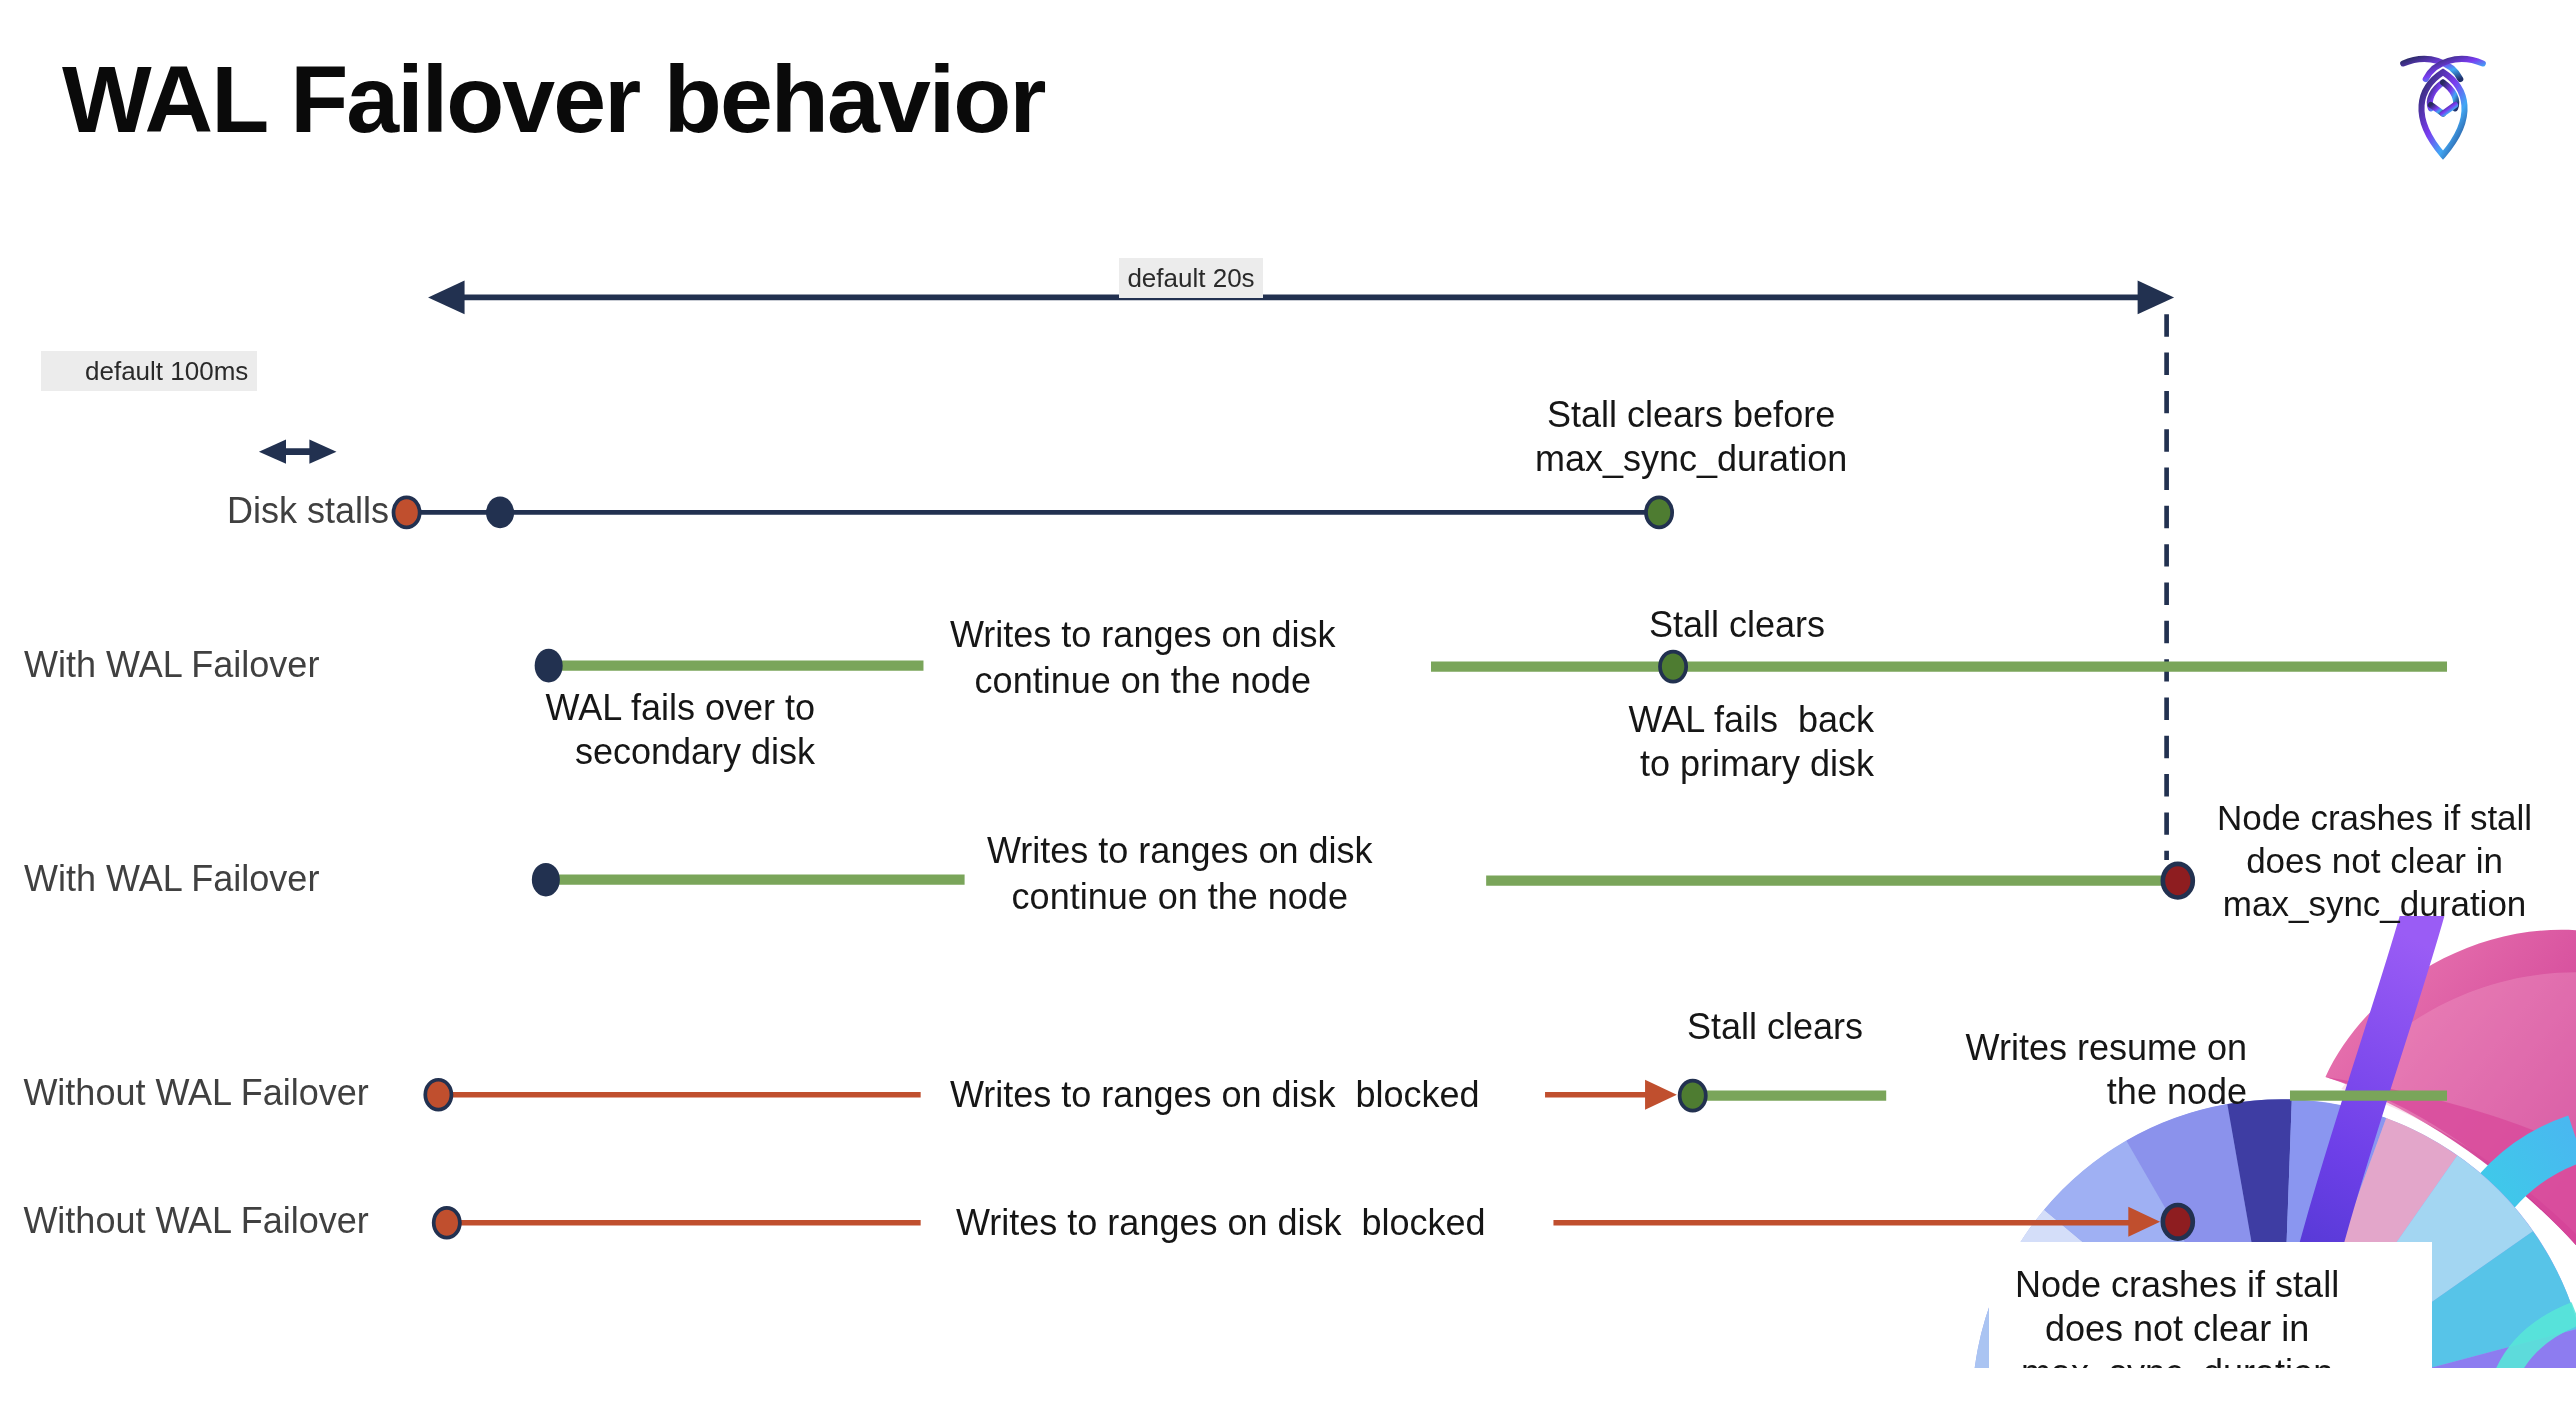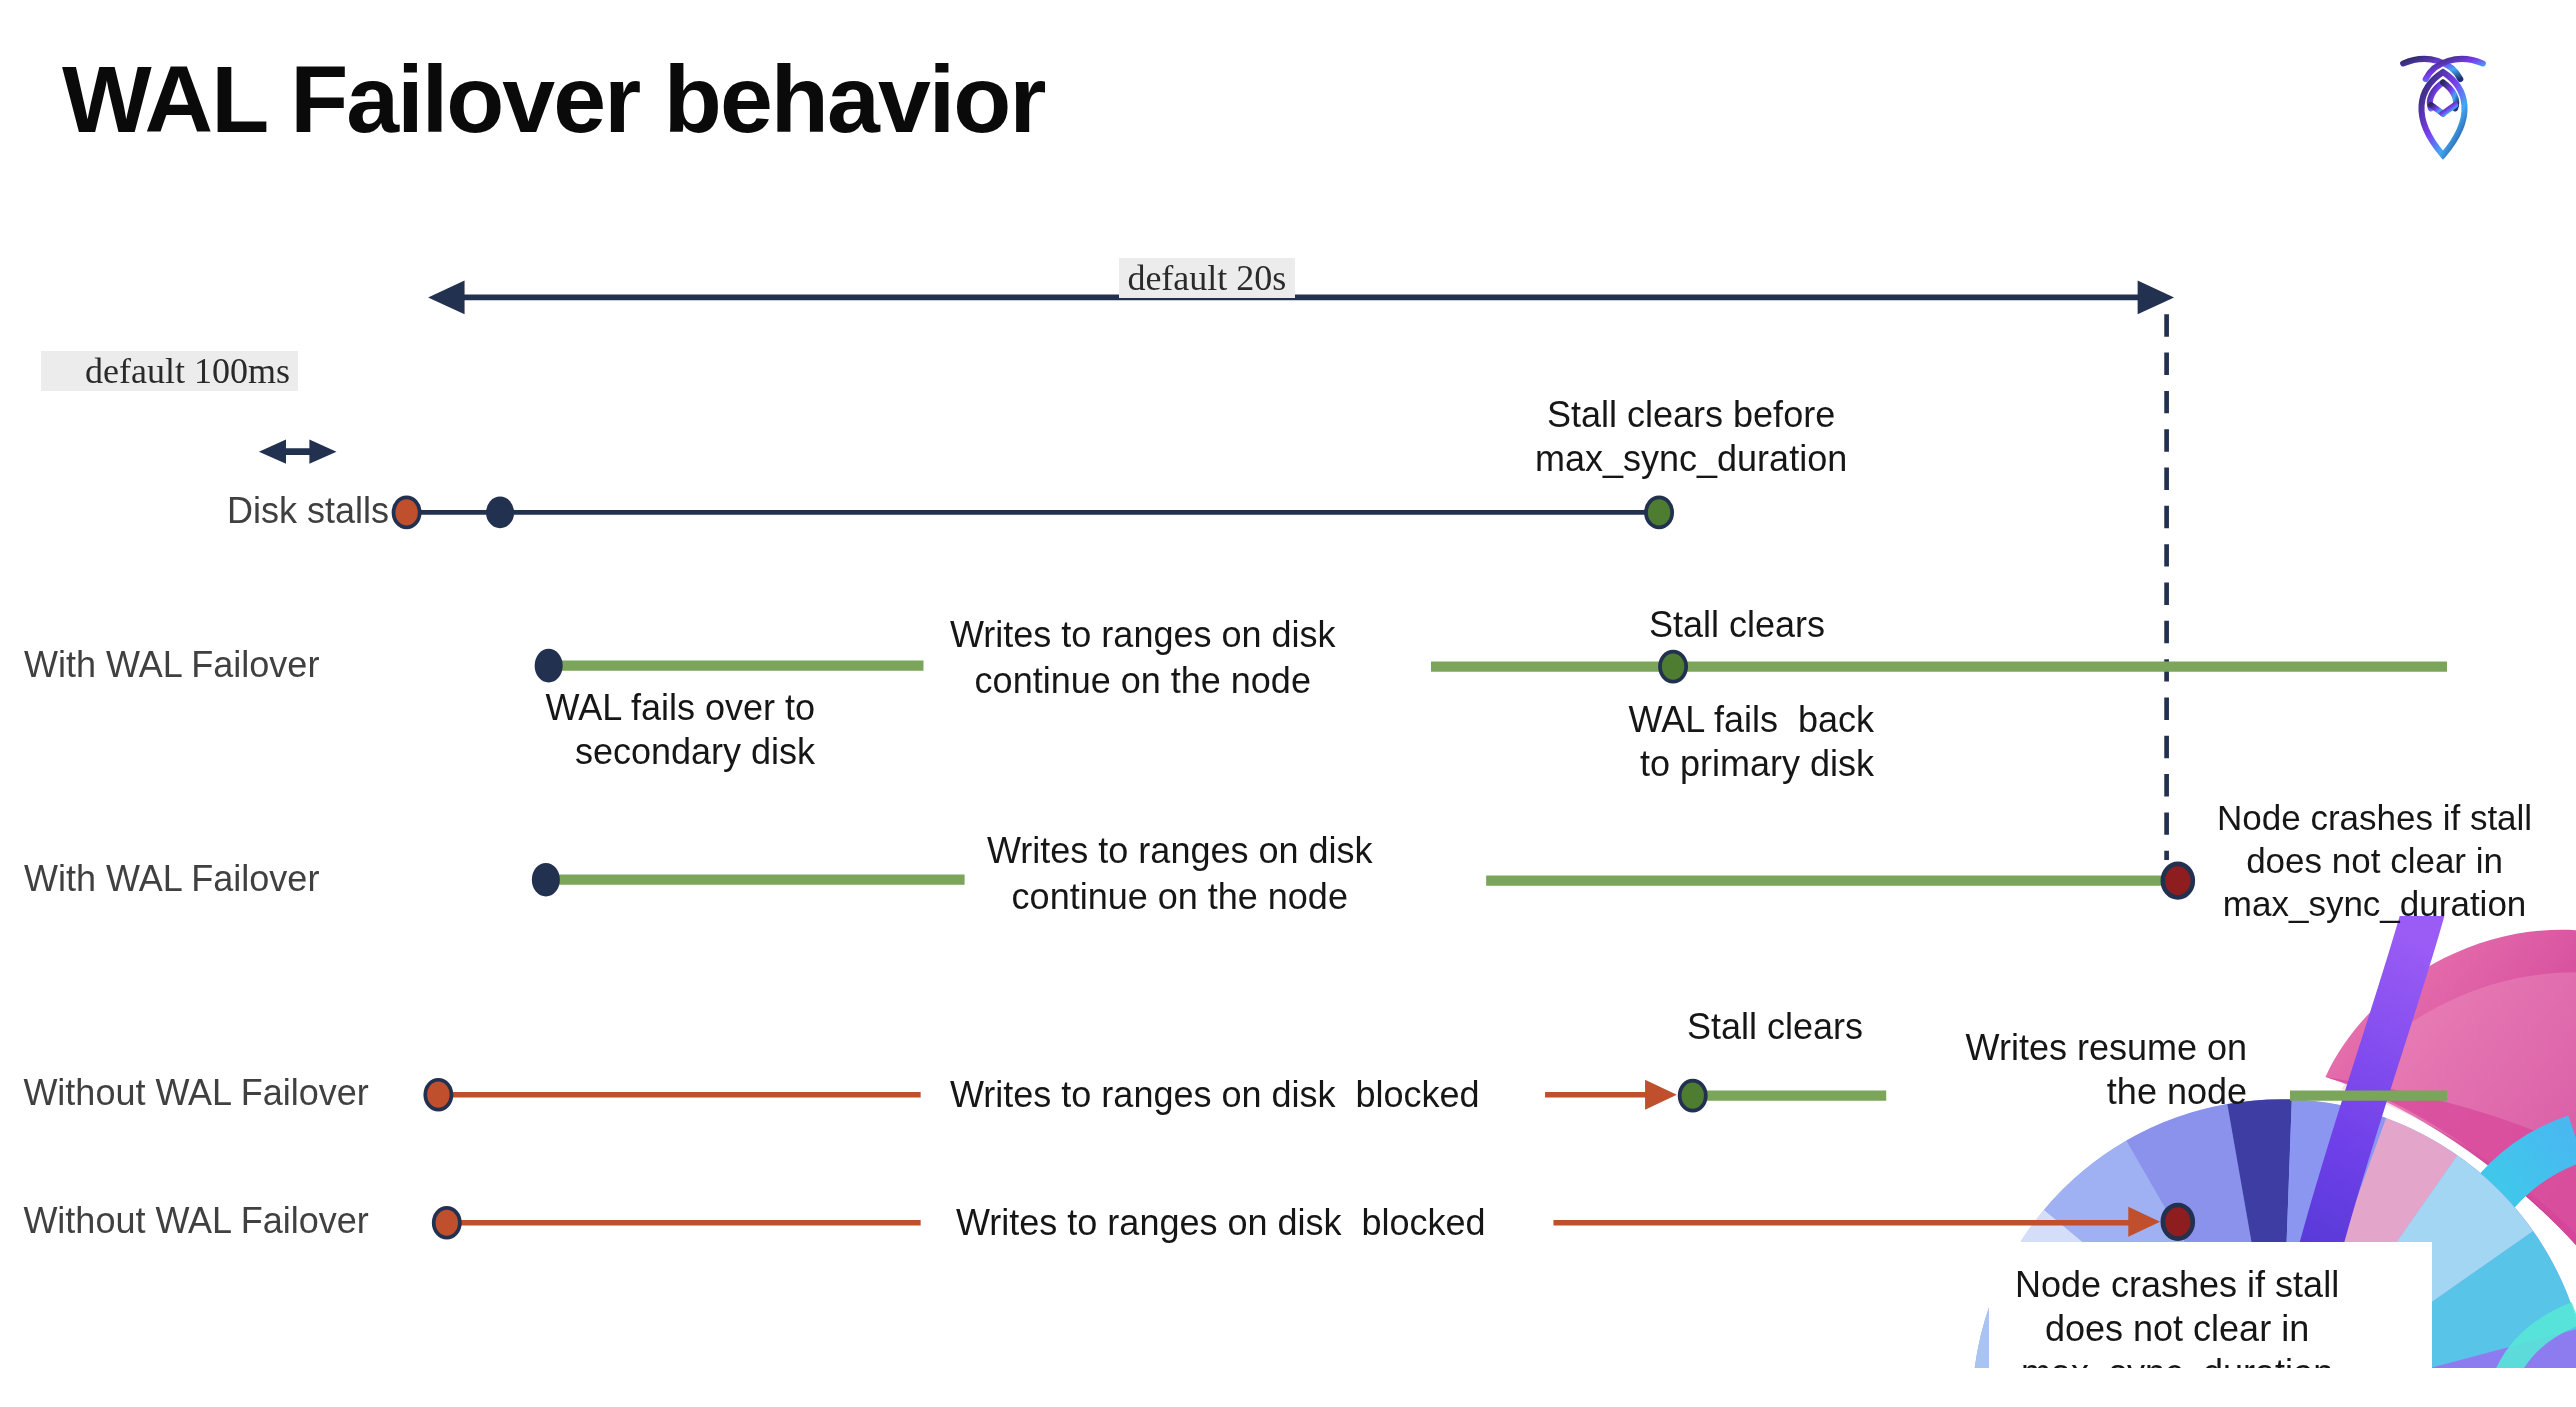--- a/index.html
+++ b/index.html
@@ -4,22 +4,22 @@
 <style>
   html,body{margin:0;padding:0;background:#fff;}
   .canvas{position:relative;width:2576px;height:1368px;overflow:hidden;background:#fff;
           font-family:"Liberation Sans",sans-serif;color:#161616;}
   .abs{position:absolute;}
   .title{font-size:95px;font-weight:bold;letter-spacing:-1.9px;color:#0a0a0a;white-space:pre;}
   .rowlabel{font-size:36px;white-space:pre;color:#404040;}
   .note{font-size:36px;line-height:44px;white-space:pre-wrap;color:#161616;text-align:center;}
   .note.center{text-align:right;}
   .note.small{font-size:35px;line-height:43px;white-space:pre;}
-  .mono{display:inline-block;font-family:Liberation Serif, serif;
-        font-size:36px;line-height:34px;background:var(--label-bg);color:#2a2a2a;
+  .mono{display:inline-block;font-family:Liberation Sans, sans-serif;
+        font-size:26px;line-height:34px;background:var(--label-bg);color:#2a2a2a;
         padding:2.8px 8.4px;white-space:pre;}
   .bar{left:0;top:1370px;width:2576px;height:37px;
        background:linear-gradient(90deg,var(--bar-cyan) 0%,var(--bar-sky) 28%,var(--bar-blue) 52%,var(--bar-indigo) 74%,var(--bar-violet) 100%);}
   .notebox{left:1989px;top:1242px;width:443px;height:165px;background:#ffffff;}
   .notebox .note{position:absolute;left:26px;top:20.6px;font-size:36px;line-height:44px;}
   svg{display:block;}
   .navy{stroke:var(--navy);}
   .navyfill{fill:var(--navy);}
   .green{stroke:var(--green);stroke-width:11;}
   .redline{stroke:var(--red);stroke-width:6;}

